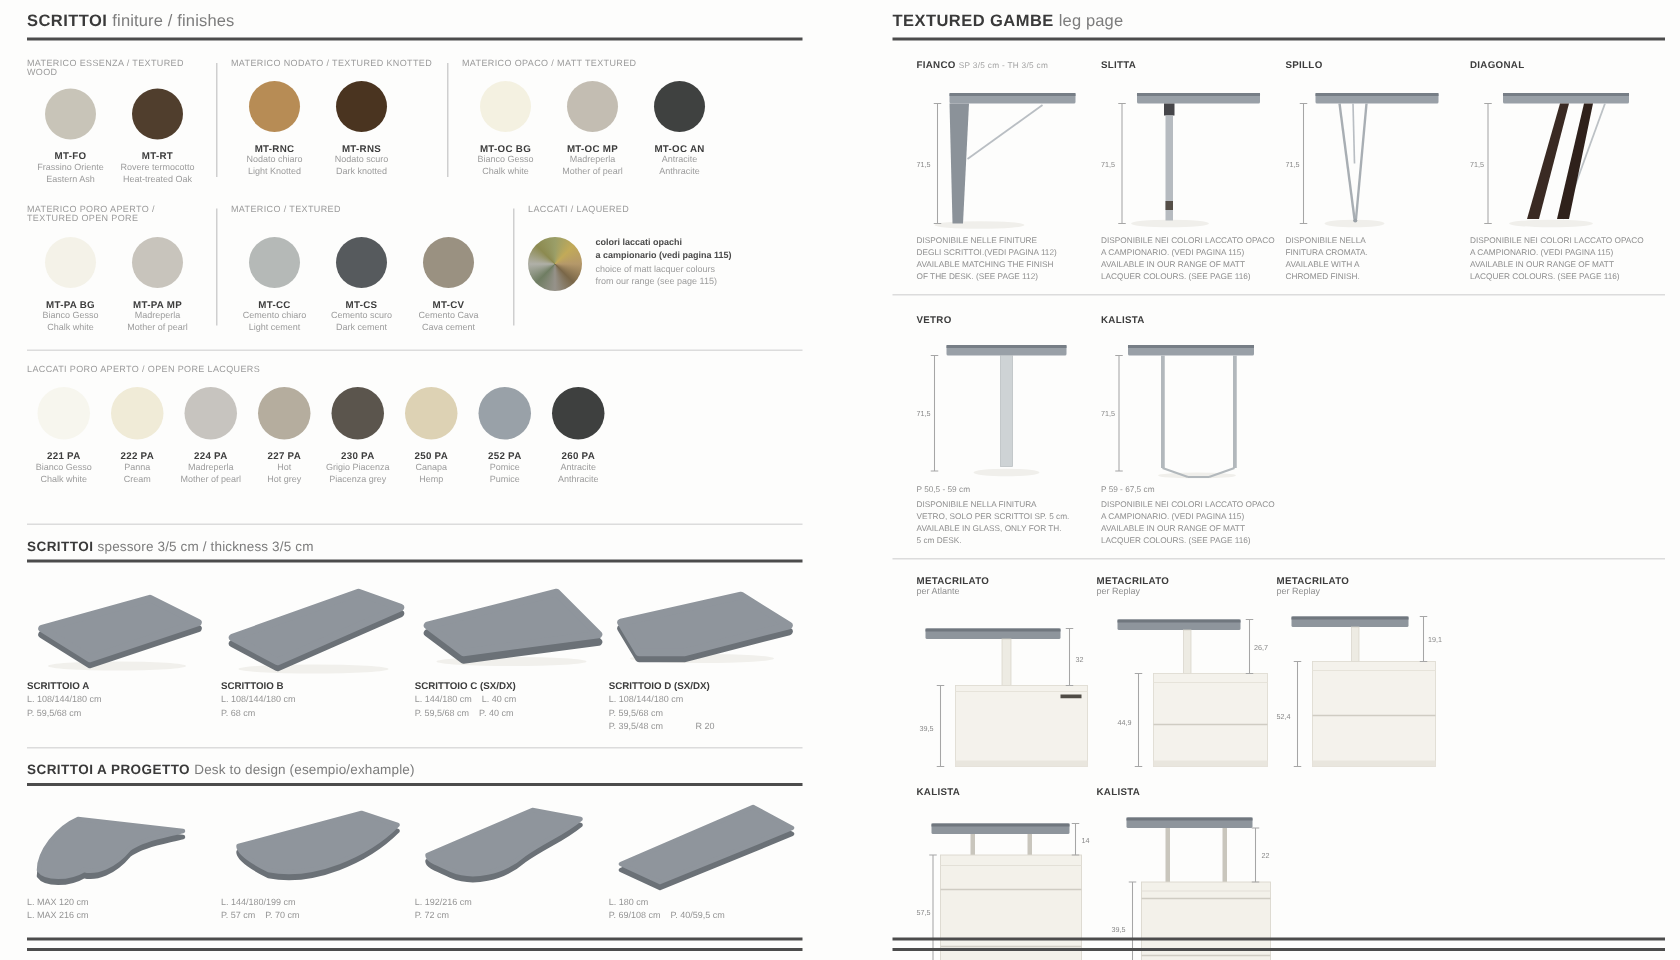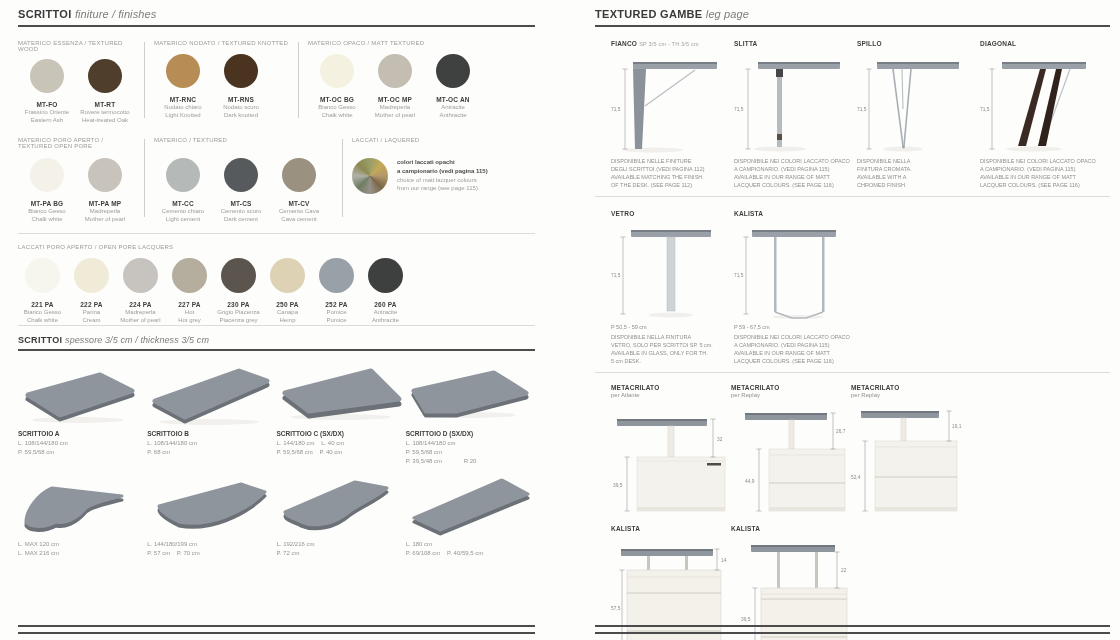--- a/index.html
+++ b/index.html
@@ -3,21 +3,21 @@
 <meta charset="utf-8">
 <style>
   html,body{margin:0;padding:0;background:#ffffff;}
   .page{position:relative;width:1120px;height:640px;background:#fdfdfc;overflow:hidden;
         font-family:"Liberation Sans",sans-serif;color:#3d3d3d;}
   .col{position:absolute;top:8px;height:626px;}
   .col-left{left:18px;width:517px;}
   .col-right{left:595px;width:515px;}
 
   .hd{font-size:11px;font-weight:bold;color:#3a3a3a;letter-spacing:.3px;}
-  .hd .sub{font-weight:normal;color:#7c7c7c;letter-spacing:.1px;font-style:italic;}
+  .hd .sub{font-weight:normal;color:#7c7c7c;letter-spacing:.1px;}
   .hd-rule{height:0;border-top:2px solid #4c4c4c;margin-top:5px;}
   .lrule{height:0;border-top:1px solid #dcdcdc;}
 
   .finrow{display:flex;margin-top:13px;align-items:flex-start;}
   .vdiv{align-self:stretch;border-left:1px solid #cfcfcf;margin:2px 9px 6px 2px;}
   .grp-label{font-size:6px;color:#9b9b9b;letter-spacing:.25px;white-space:pre-line;margin-bottom:7px;min-height:7px;}
   .row2 .grp-label{min-height:14px;}
   .cells{display:flex;}
   .cell{width:58px;text-align:center;}
   .cell8{width:49px;text-align:center;}
@@ -35,21 +35,21 @@
   .wheel{width:36px;height:36px;border-radius:50%;flex:none;
     background:conic-gradient(#9a9e68,#c2aa58,#b4986a,#7a6748,#96928a,#6f7d62,#b0b0a8,#8c8a50,#9a9e68);}
   .lacc-note{margin-left:9px;font-size:6px;line-height:1.45;}
   .lacc-it{font-weight:bold;color:#4a4a4a;white-space:pre-line;}
   .lacc-en{color:#9c9c9c;white-space:pre-line;}
 
   .rowhr{margin-top:10px;}
   .row3{margin-top:10px;}
   .row3 .cells{margin-top:2px;}
 
-  .sect{border-top:1px solid #dcdcdc;padding-top:9px;}
+  .sect{margin-top:24px;border-top:1px solid #dcdcdc;padding-top:9px;}
   .sect2{margin-top:8px;}
   .sect .hd{font-size:9px;}
   .sect .hd-rule{margin-top:4px;border-top-width:2px;}
 
   .deskrow{display:flex;margin-top:8px;}
   .desk{width:129.5px;}
   .desk svg{display:block;}
   .dname{font-size:6.5px;font-weight:bold;color:#3d3d3d;margin-top:3px;}
   .ddims{font-size:6px;color:#949494;line-height:1.5;white-space:pre-wrap;margin-top:2px;}
 
@@ -301,20 +301,24 @@
           <polygon points="8,36 88,18 120,38 50,56 20,56" fill="#6b7177" stroke="#6b7177" stroke-width="5" stroke-linejoin="round"></polygon>
           <polygon points="8,32 88,14 120,34 50,52 20,52" fill="#8f959c" stroke="#8f959c" stroke-width="5" stroke-linejoin="round"></polygon>
         </svg>
         <div class="dname">SCRITTOIO D (SX/DX)</div>
         <div class="ddims">L. 108/144/180 cm
 P. 59,5/68 cm
 P. 39,5/48 cm             R 20</div>
       </div>
     </div>
 
+    <div class="sect sect2">
+      <div class="hd"><span>SCRITTOI A PROGETTO</span> <span class="sub">Desk to design (esempio/exhample)</span></div>
+      <div class="hd-rule"></div>
+    </div>
     <div class="deskrow">
       <div class="desk">
         <svg width="129" height="64" viewBox="0 0 129 64">
           <g transform="translate(0,4)">
               <path d="M8,48 C8,36 20,20 34,14 L104,22 C88,26 76,28 68,34 C58,46 46,50 38,48 C28,54 12,54 8,48 Z" fill="#6b7177" stroke="#6b7177" stroke-width="3" stroke-linejoin="round"></path>
             </g>
           <path d="M8,48 C8,36 20,20 34,14 L104,22 C88,26 76,28 68,34 C58,46 46,50 38,48 C28,54 12,54 8,48 Z" fill="#8f959c" stroke="#8f959c" stroke-width="3" stroke-linejoin="round"></path>
         </svg>
         <div class="ddims">L. MAX 120 cm
 L. MAX 216 cm</div>

